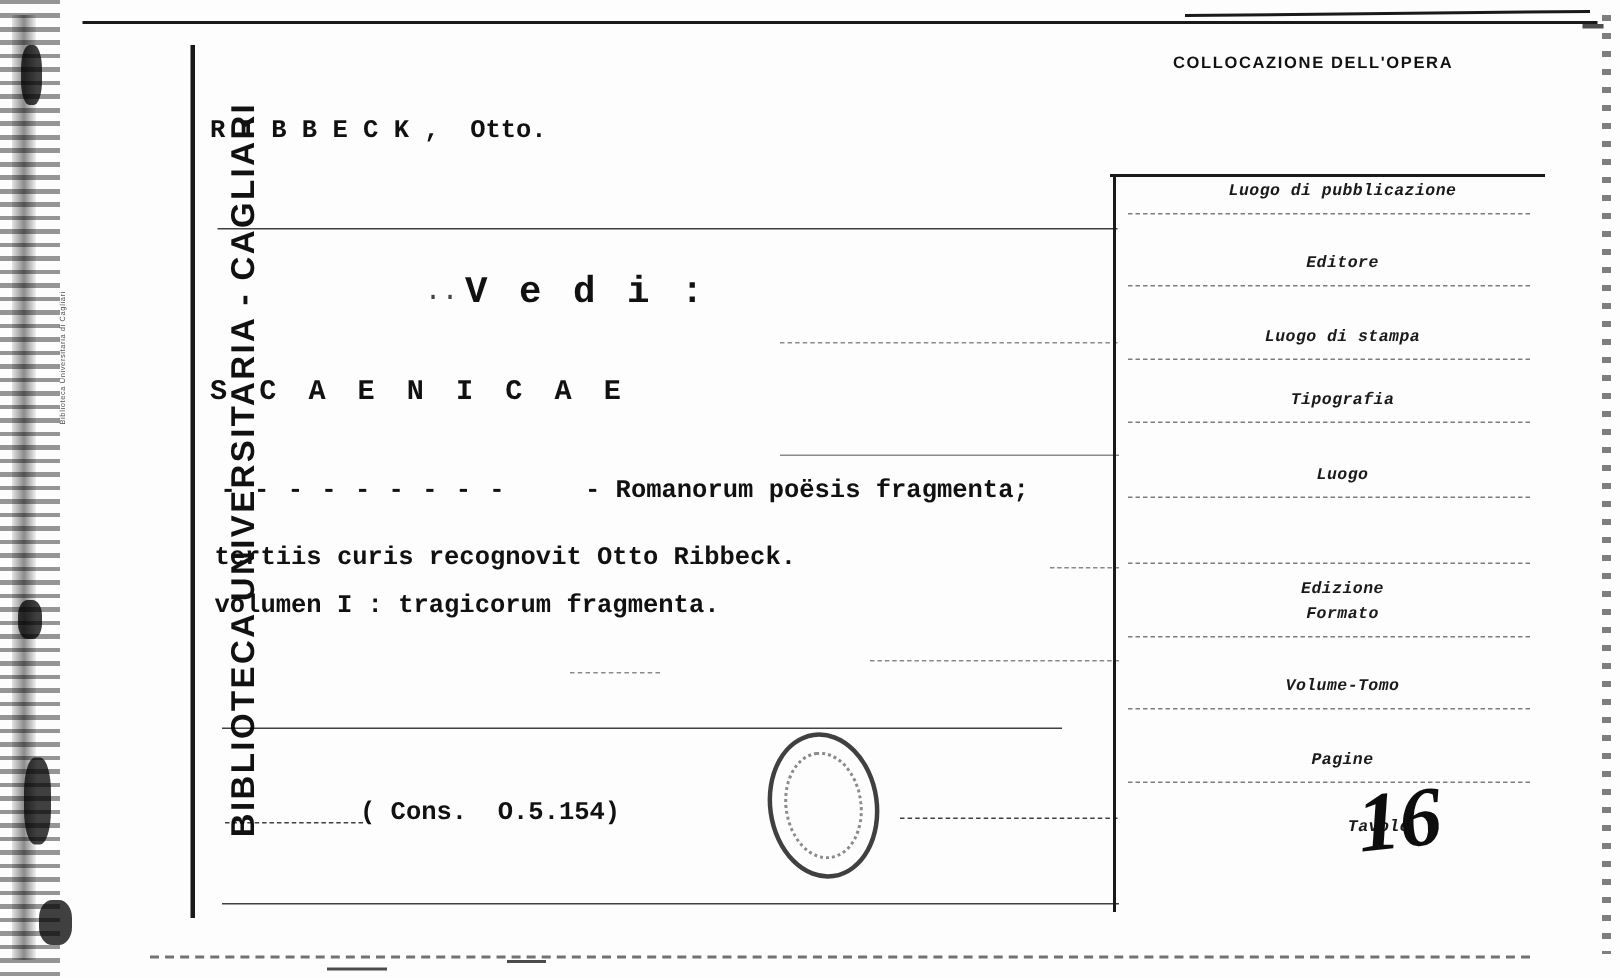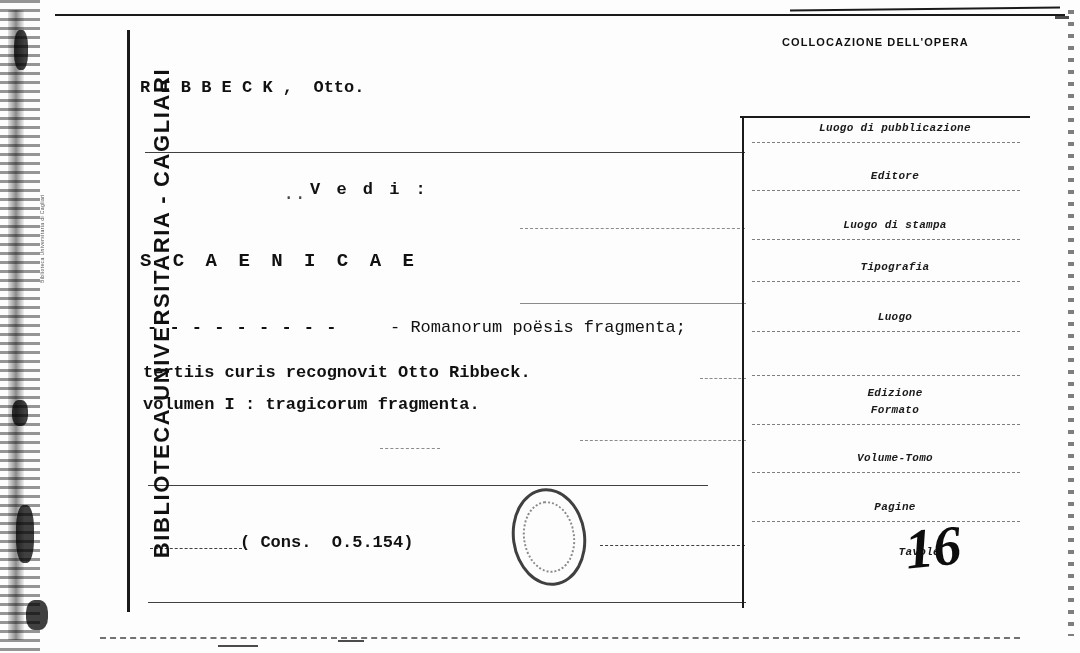--- a/index.html
+++ b/index.html
@@ -115,39 +115,39 @@
   }
   .author {
     left: 140px; top: 78px;
     font-size: 17px;
     letter-spacing: 0px;
     font-weight: bold;
     text-align: right;
   }
   .vedi {
     left: 310px; top: 180px;
-    font-size: 17px;
+    font-size: 25px;
     font-weight: bold;
     letter-spacing: 3px;
   }
   .vedi-dots {
     left: 283px; top: 183px;
     font-size: 19px;
     color: #444;
   }
   .scaenicae {
     left: 140px; top: 250px;
     font-size: 19px;
     font-weight: bold;
     letter-spacing: 5px;
   }
   .title-line1 {
     left: 390px; top: 318px;
     font-size: 17px;
-    font-weight: normal;
+    font-weight: bold;
   }
   .title-line2 {
     left: 143px; top: 363px;
     font-size: 17px;
     font-weight: bold;
   }
   .title-line3 {
     left: 143px; top: 395px;
     font-size: 17px;
     font-weight: bold;

